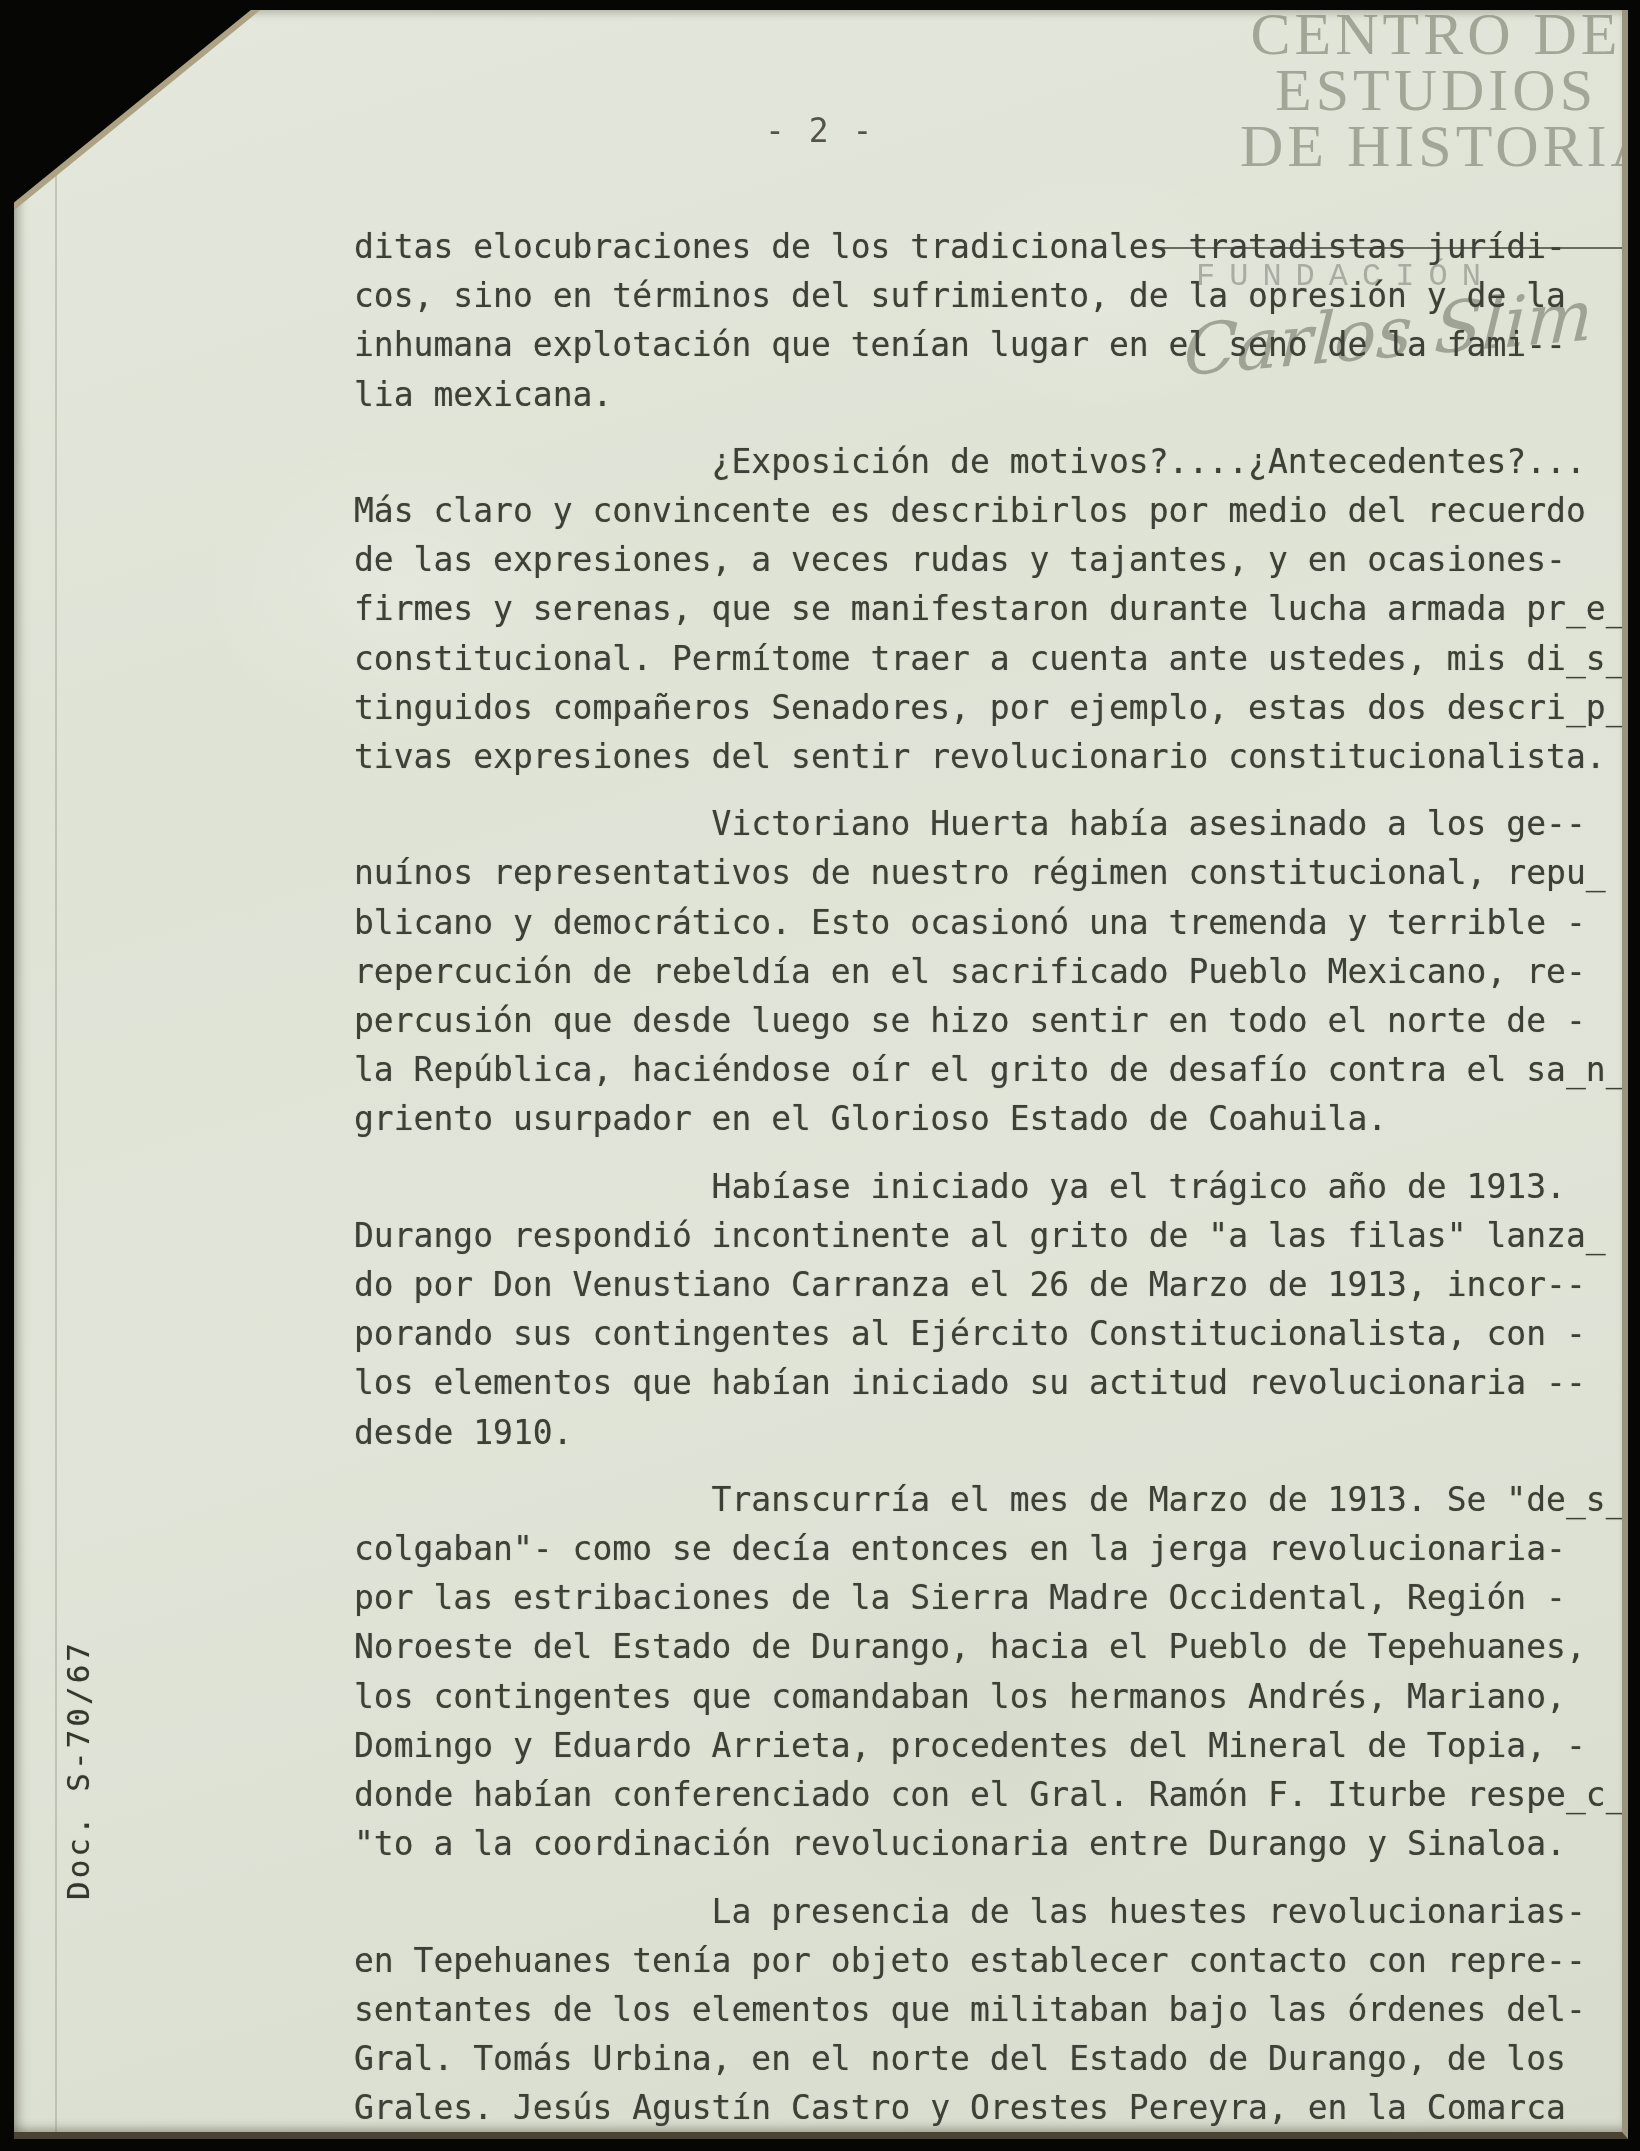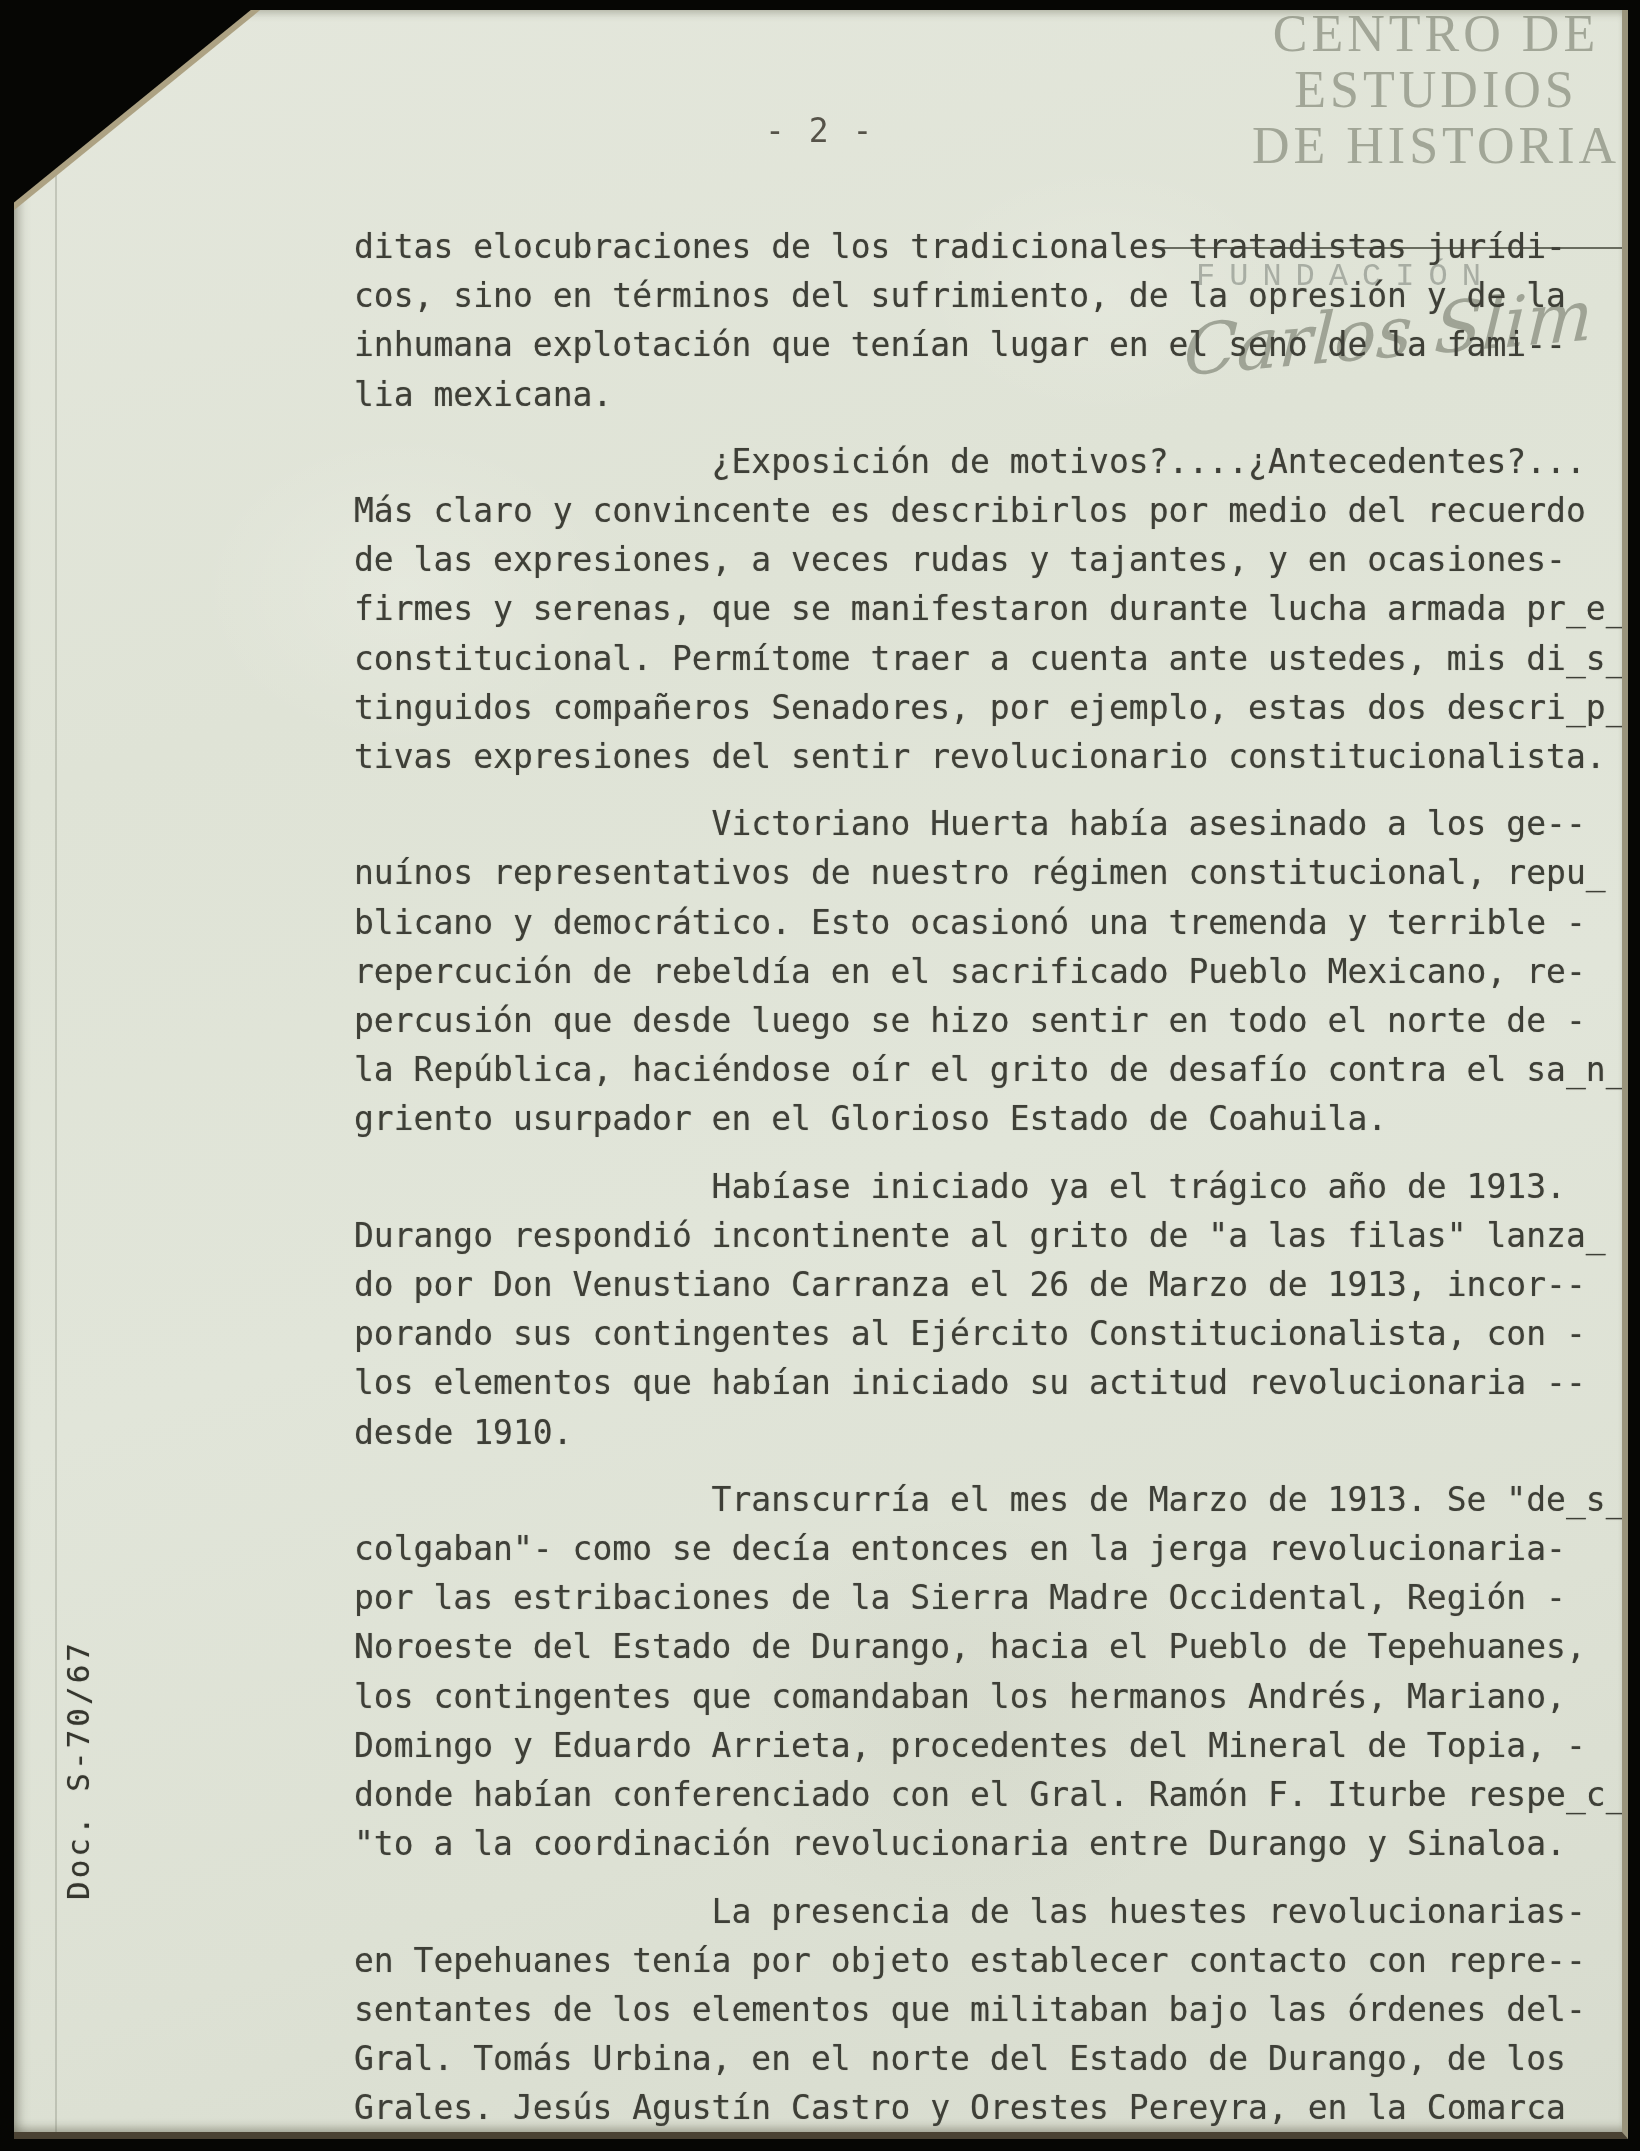--- a/index.html
+++ b/index.html
@@ -7,21 +7,21 @@
         font-family:"DejaVu Sans Mono",monospace;}
   #paper{position:absolute;left:14px;top:10px;width:1608px;height:2122px;overflow:hidden;
          background:linear-gradient(163deg,#e4e7dc 0%,#dfe3d6 30%,#e1e5d9 55%,#dde1d4 78%,#d7dbce 100%);
          border-right:6px solid #9a947c;border-bottom:7px solid #4a4233;
          box-shadow:inset 10px 0 12px -6px rgba(70,70,55,.45), inset 0 -10px 10px -6px rgba(70,65,45,.35), inset 0 8px 8px -5px rgba(90,90,70,.30);}
   .blotch{position:absolute;border-radius:50%;pointer-events:none;}
   #crease{position:absolute;left:41px;top:0;width:2px;height:2122px;background:rgba(100,105,88,.25);}
   #corner-cut{position:absolute;left:-2px;top:-2px;}
   
   #wm-block{position:absolute;left:1226px;top:-4px;width:392px;text-align:center;
-            font-family:"Liberation Serif","DejaVu Serif",serif;font-size:52px;line-height:56px;
+            font-family:"Liberation Serif","DejaVu Serif",serif;font-size:60px;line-height:56px;
             letter-spacing:4px;color:rgba(122,128,112,.62);white-space:nowrap;}
   #wm-rule{position:absolute;left:1138px;top:237px;width:476px;height:2px;background:rgba(75,77,65,.8);}
   #wm-foundation{position:absolute;left:1182px;top:248px;width:390px;
             font-family:Liberation Mono, monospace;font-size:32px;letter-spacing:14px;
             color:rgba(142,148,138,.68);white-space:nowrap;}
   #wm-signature{position:absolute;left:1170px;top:300px;width:470px;
             font-family:"DejaVu Serif",serif;font-style:italic;font-size:70px;
             transform:rotate(-5deg) skewX(-8deg);transform-origin:left center;
             color:rgba(105,112,96,.55);white-space:nowrap;}
   

